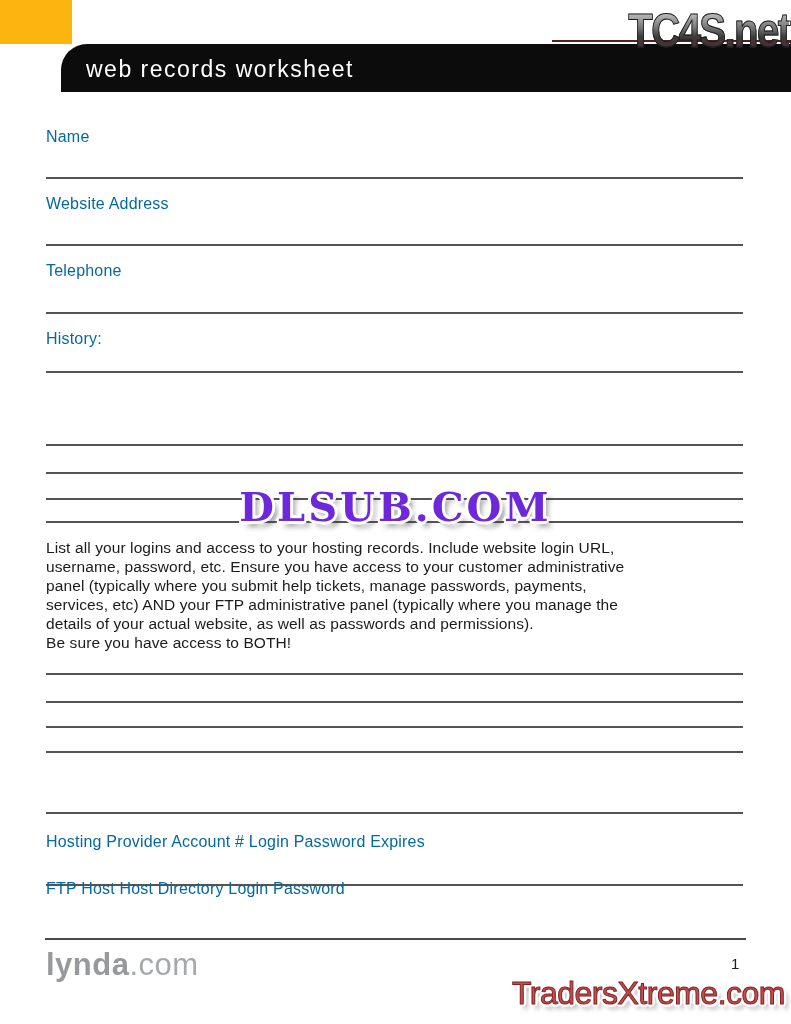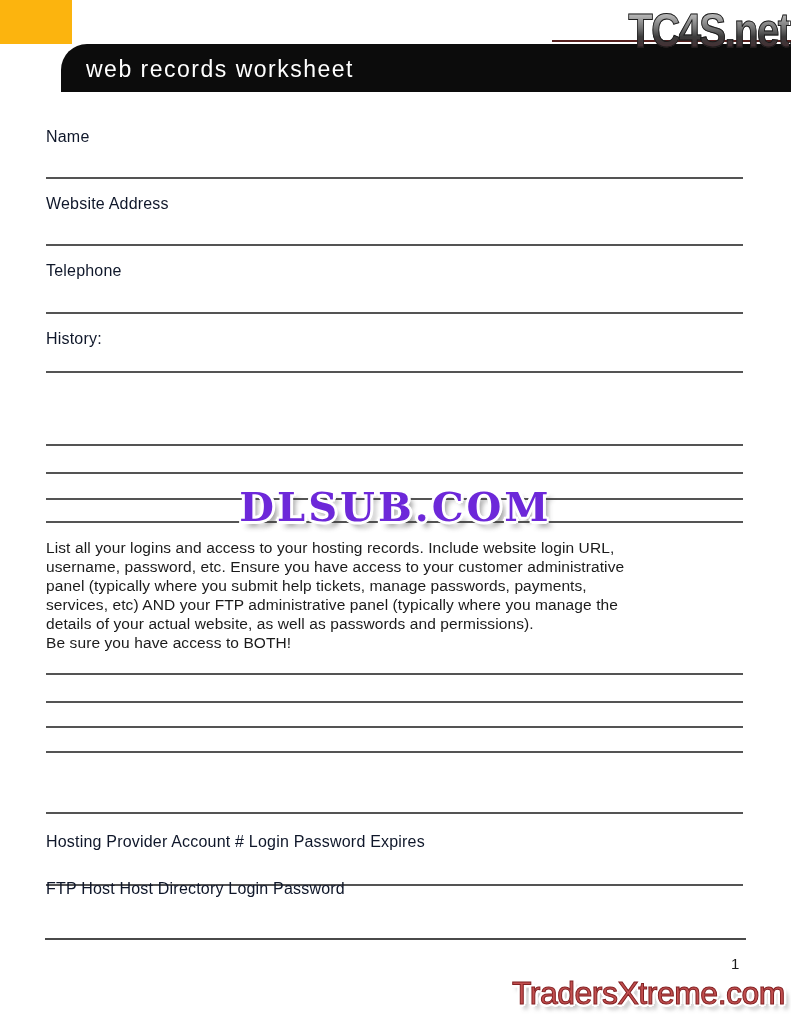--- a/index.html
+++ b/index.html
@@ -45,21 +45,21 @@
     color: #555;
     background: linear-gradient(180deg, #efefef 0%, #b9b9b9 22%, #6f6f6f 48%, #3c3c3c 62%, #433134 78%, #7c4a48 100%);
     -webkit-background-clip: text; background-clip: text;
     -webkit-text-fill-color: transparent;
     -webkit-text-stroke: 1px #1b1b1b;
   }
 
   
   .label {
     position: absolute; left: 46px;
-    font-size: 16px; color: #0f172a; letter-spacing: 0.2px;
+    font-size: 16px; color: #0369a1; letter-spacing: 0.2px;
   }
   .para {
     position: absolute; left: 46px;
     font-size: 15.5px; line-height: 19px; color: #1b1b1b;
     white-space: pre-line; letter-spacing: 0.1px;
   }
   .rule {
     position: absolute; left: 46px; width: 697px; height: 0;
     border-top: 2px solid #545454;
   }
@@ -149,17 +149,18 @@
   <div class="rule" style="top:751px"></div>
 
   <div class="rule" style="top:812px"></div>
 
   <div class="label" style="top:833px">Hosting Provider Account # Login Password Expires</div>
   <div class="rule" style="top:884px"></div>
 
   <div class="label" style="top:880px">FTP Host Host Directory Login Password</div>
 
   <div class="footer-rule"></div>
+  <div class="lynda-logo"><span class="lynda-bold">lynda</span><span class="lynda-light">.com</span></div>
   <div class="page-number">1</div>
 
   <div class="wm-traders">TradersXtreme.com</div>
 
 </div>
 
 </body></html>

